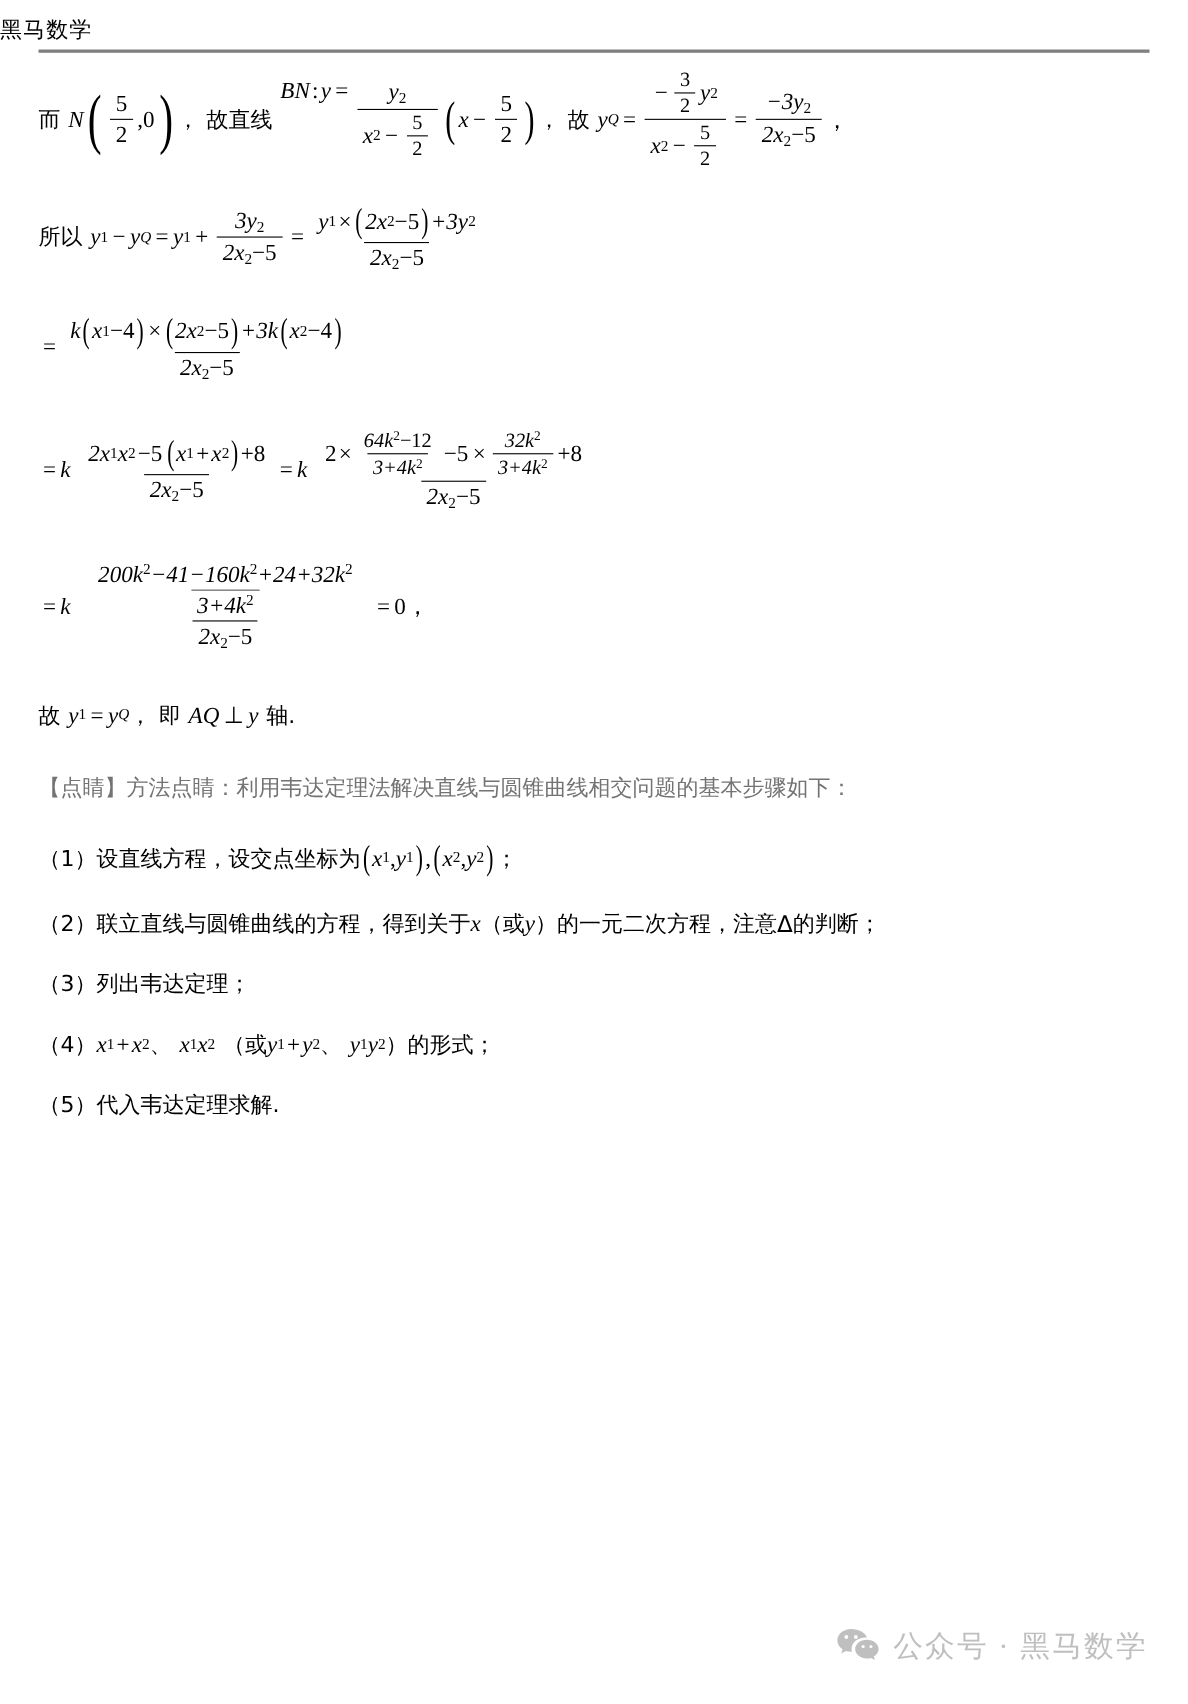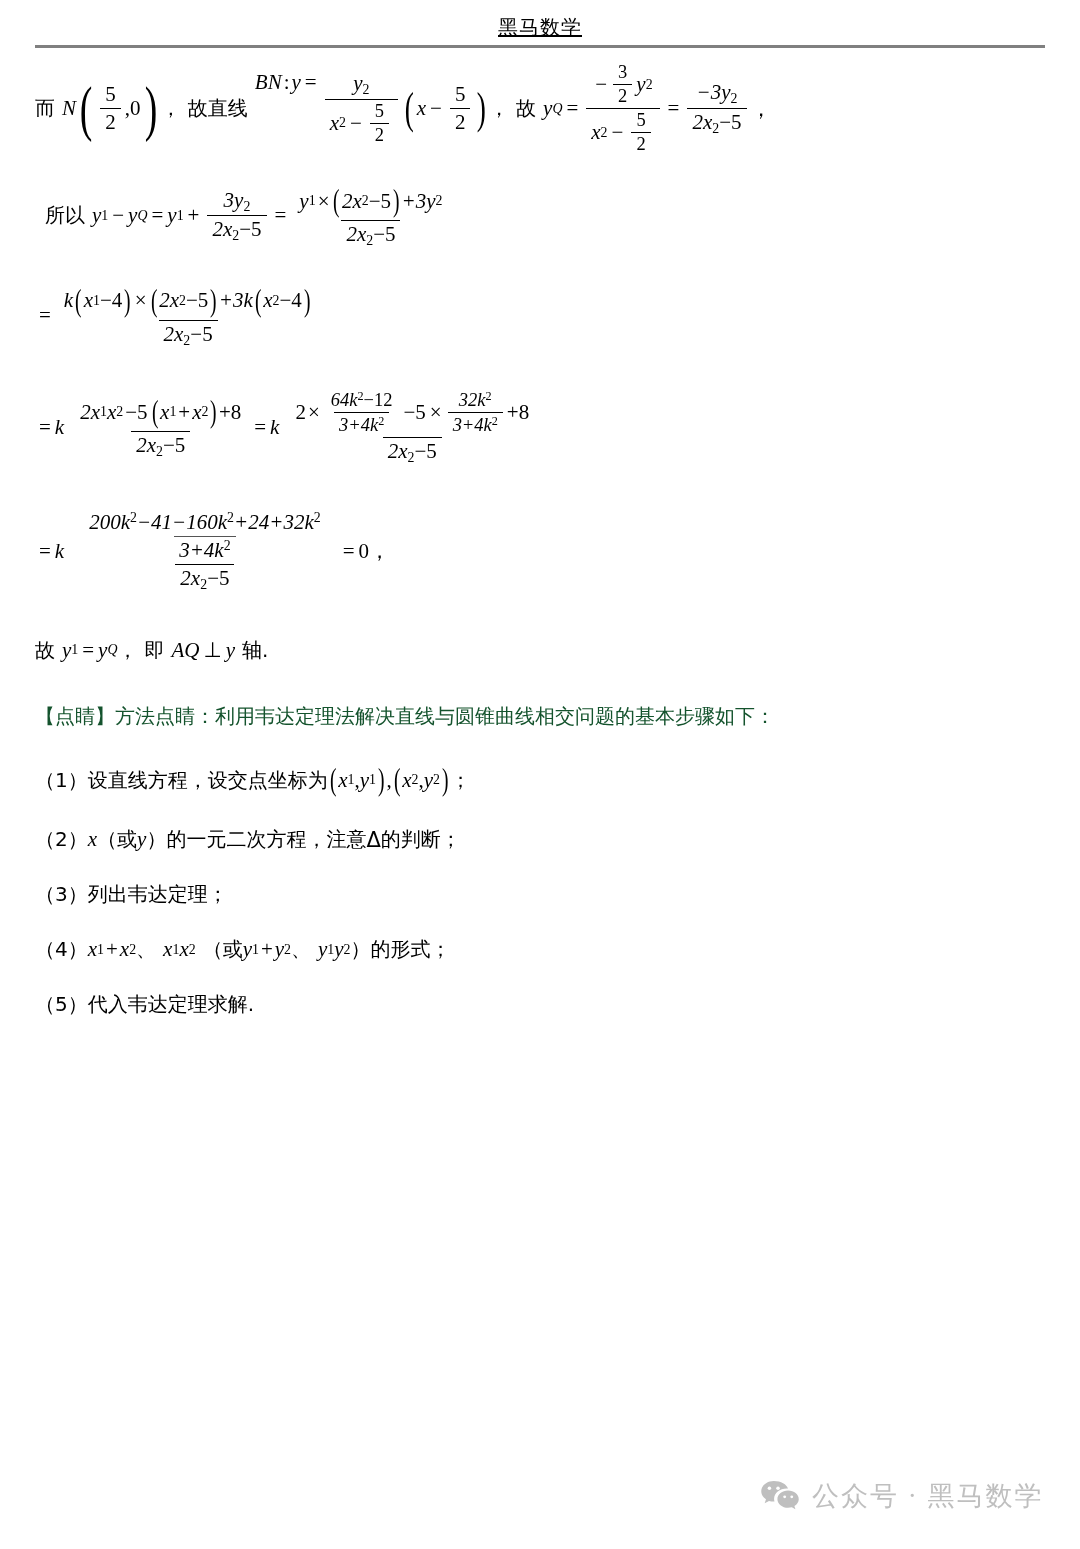--- a/index.html
+++ b/index.html
@@ -15,25 +15,24 @@
     color: #000000;
     overflow: hidden;
   }
 
   
   .page-header {
     position: absolute;
     top: 14px;
     left: 0;
     width: 1080px;
-    text-align: center;
+    text-align: left;
     font-size: 20px;
     letter-spacing: 1px;
     color: #000;
-    text-decoration: underline;
   }
   .header-rule {
     position: absolute;
     top: 45px;
     left: 35px;
     width: 1010px;
     height: 3px;
     background: #808080;
   }
 
@@ -42,21 +41,21 @@
     position: absolute;
     top: 62px;
     left: 35px;
     width: 1015px;
   }
 
   .para {
     font-size: 21px;
     line-height: 1.55;
     margin: 0 0 26px 0;
-    color: #14532d;
+    color: #737373;
     white-space: nowrap;
   }
 
   .mathline {
     display: flex;
     align-items: center;
     flex-wrap: nowrap;
     font-size: 21px;
     margin: 0 0 14px 0;
   }
@@ -216,21 +215,21 @@
       <span class="num-part">
         <span class="mi">−3y</span><sub class="num">2</sub>
       </span>
       <span class="den-part">
         <span class="mi">2x</span><sub class="num">2</sub><span class="mn">−5</span>
       </span>
     </span>
     <span class="mn">，</span>
   </div>
 
-  <div class="mathline" style="margin-top:28px;margin-bottom:26px;margin-left:10px;">
+  <div class="mathline" style="margin-top:28px;margin-bottom:26px;">
     <span class="cn">所以</span>
     <span class="gap-s"></span>
     <span class="mi">y</span>
       <sub class="num">1</sub>
     <span class="op mn">−</span>
     <span class="mi">y</span>
       <sub>Q</sub>
     <span class="op mn">=</span>
     <span class="mi">y</span>
       <sub class="num">1</sub>
@@ -418,20 +417,21 @@
         <span class="mn">,</span>
         <span class="mi">y</span>
         <sub class="num">2</sub>
       <span class="pr p-low">)</span>
     </span>
     <span class="cn">；</span>
   </div>
 
   <div class="mathline" style="margin-top:28px;margin-bottom:24px;">
     <span class="cn">（2）</span>
+    <span class="cn">联立直线与圆锥曲线的方程，得到关于</span>
     <span class="mi">x</span>
     <span class="cn">（或</span>
     <span class="mi">y</span>
     <span class="cn">）的一元二次方程，注意</span>
     <span class="mn" style="font-family:'DejaVu Sans',sans-serif;">Δ</span>
     <span class="cn">的判断；</span>
   </div>
 
   <div class="mathline" style="margin-top:28px;margin-bottom:24px;">
     <span class="cn">（3）</span>

